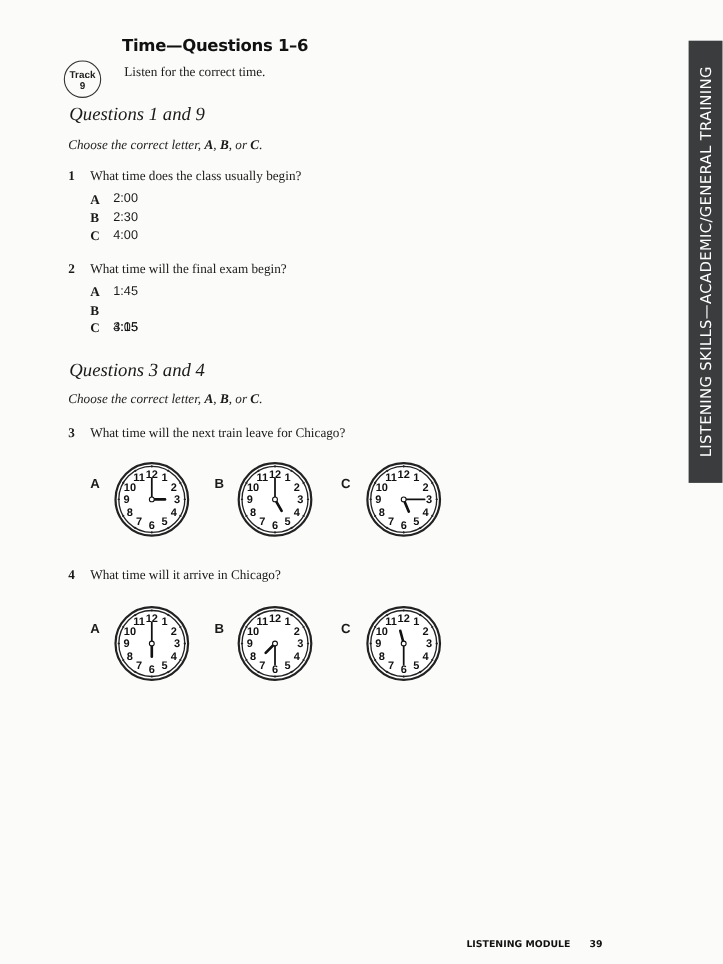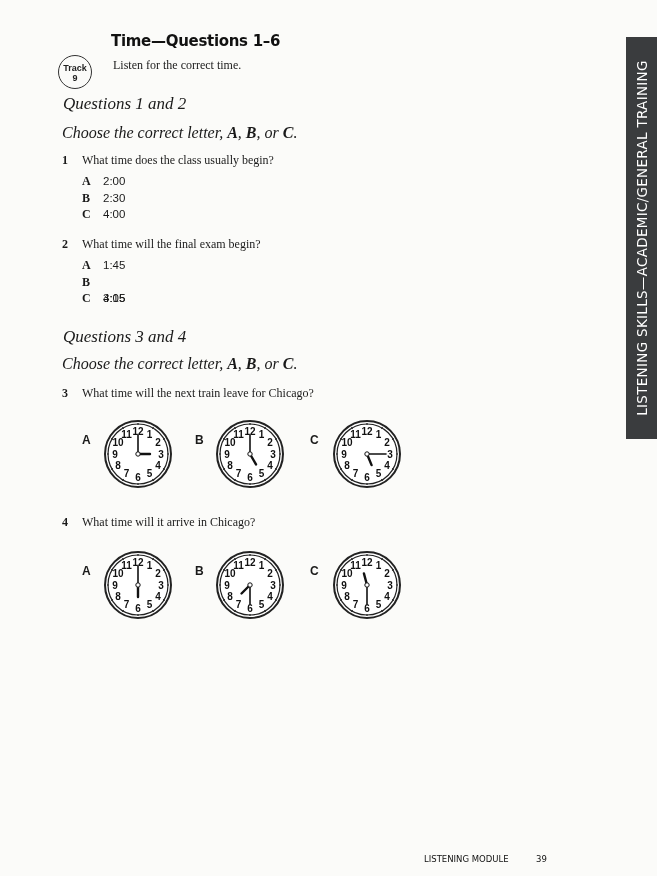--- a/index.html
+++ b/index.html
@@ -12,53 +12,53 @@
     .track-badge {
       left: 58px; top: 36px; width: 34px; height: 34px; border: 1.6px solid #333;
       border-radius: 50%; text-align: center; font-family: "Liberation Sans", sans-serif;
       font-weight: bold; font-size: 9px; line-height: 10px; box-sizing: border-box; padding-top: 7px;
       color: #222;
       margin-top: 19px;
     }
     .title { left: 111px; top: 32px; font-family: "DejaVu Sans", sans-serif; font-weight: bold; font-size: 15px; letter-spacing: -0.3px; color: #111; text-align: right; }
     .subtitle { left: 113px; top: 58px; font-size: 12px; }
     .section-heading { font-style: italic; font-size: 17px; left: 63px; }
-    .instruction { font-style: italic; font-size: 16px; left: 62px; }
+    .instruction { font-style: italic; font-size: 12px; left: 62px; }
     .instruction b { font-weight: bold; }
     .q-num { font-weight: bold; font-size: 12px; left: 62px; }
     .q-text { font-size: 12px; left: 82px; }
     .opt-letter { font-weight: bold; font-size: 12px; left: 82px; }
     .opt-text { font-family: Liberation Sans, sans-serif; font-size: 11.5px; left: 103px; }
     .clock-letter { font-family: "Liberation Sans", sans-serif; font-weight: bold; font-size: 12px; }
     .clock { width: 70px; height: 70px; }
     .side-tab {
       left: 626px; top: 37px; width: 31px; height: 402px; background: #3a3c3e;
     }
     .side-tab span {
       position: absolute; left: 50%; top: 50%; white-space: nowrap;
       transform: translate(-50%, -50%) rotate(-90deg);
       color: #fff; font-family: "DejaVu Sans", sans-serif; font-size: 13.5px; letter-spacing: 0.3px;
     }
-    .footer { top: 854px; font-family: "DejaVu Sans", sans-serif; font-weight: normal; font-size: 8.5px; color: #111; }
+    .footer { top: 854px; font-family: "DejaVu Sans", sans-serif; font-weight: bold; font-size: 8.5px; color: #111; }
   </style>
 </head>
 <body>
 
 <div class="abs track-badge">
   <div>Track</div>
   <div>9</div>
 </div>
 <div class="abs title">Time—Questions 1–6</div>
 <div class="abs subtitle">Listen for the correct time.</div>
 
 <div class="abs side-tab">
   <span>LISTENING SKILLS—ACADEMIC/GENERAL TRAINING</span>
 </div>
 
-<div class="abs section-heading" style="top:94px">Questions 1 and 2</div>
+<div class="abs section-heading" style="top:94px">Questions 1 and 9</div>
 <div class="abs instruction" style="top:124px">
   <span>Choose the correct letter, </span><b>A</b><span>, </span><b>B</b><span>, or </span><b>C</b><span>.</span>
 </div>
 
 <div class="abs q-num" style="top:153px">1</div>
 <div class="abs q-text" style="top:153px">What time does the class usually begin?</div>
 <div class="abs opt-letter" style="top:174px">A</div>
 <div class="abs opt-text" style="top:175px">2:00</div>
 <div class="abs opt-letter" style="top:191px">B</div>
 <div class="abs opt-text" style="top:192px">2:30</div>

